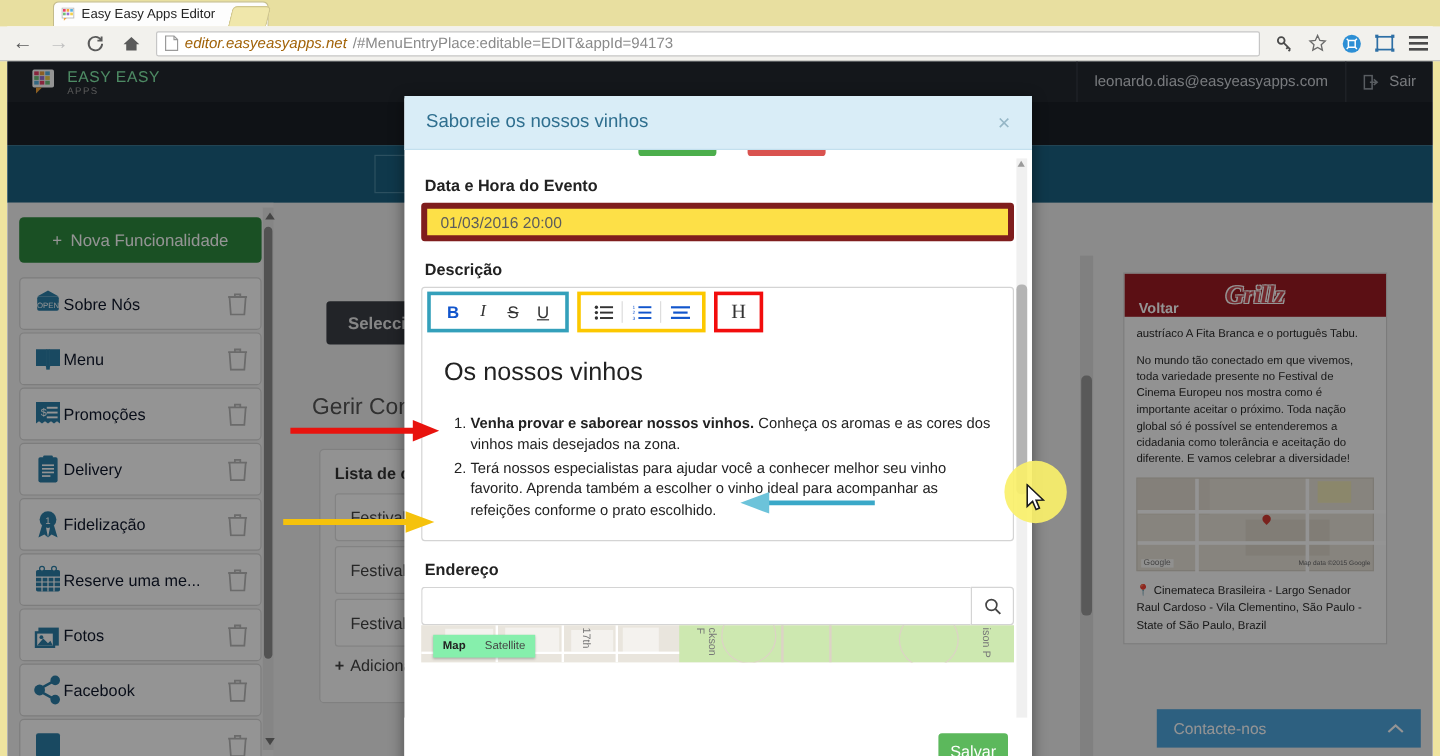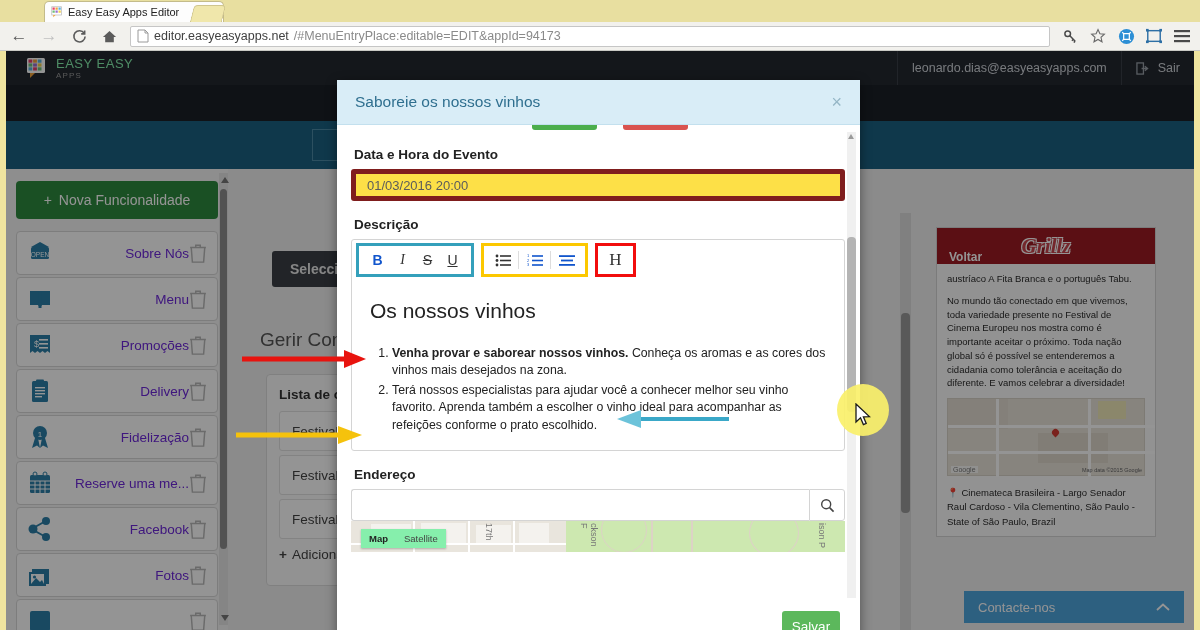--- a/index.html
+++ b/index.html
@@ -43,21 +43,21 @@
     width: 26px; height: 24px; display: flex; align-items: center; justify-content: center;
     color: #5b5b5b; font-size: 17px; cursor: pointer;
   }
   .nav-btn.disabled { color: #c0c0c0; }
   .urlbar {
     flex: 1; height: 21px; background: #fff; border: 1px solid #c6c6c6; border-radius: 2px;
     display: flex; align-items: center; padding: 0 6px; gap: 5px; margin: 0 4px;
     font-size: 12.5px; overflow: hidden; white-space: nowrap;
   }
   .url-doc-icon { flex: none; }
-  .url-host { color: #404040; }
+  .url-host { color: #a16207; font-style: italic; }
   .url-path { color: #8a8a8a; }
   .tb-icon {
     width: 24px; height: 22px; display: flex; align-items: center; justify-content: center;
     cursor: pointer; color: #5a5a5a;
   }
 
   
   .page {
     position: absolute; left: 6px; top: 51px; width: 1188px; height: 579px;
     background: #f1f1f1; overflow: hidden;
@@ -103,21 +103,21 @@
   .btn-new {
     width: 202px; height: 38px; background: #2d8a3e; color: #fff; border-radius: 4px;
     display: flex; align-items: center; justify-content: center; gap: 7px;
     font-size: 14px; cursor: pointer; margin-bottom: 12px;
   }
   .feat {
     width: 202px; height: 44px; background: #fff; border: 1px solid #d8d8d8; border-radius: 4px;
     display: flex; align-items: center; margin-bottom: 2px; padding: 0 10px; cursor: pointer;
   }
   .feat-icon { width: 26px; height: 26px; flex: none; }
-  .feat-label { flex: 1; text-align: right; font-size: 13.5px; color: #6d28d9; white-space: nowrap; overflow: hidden; }
+  .feat-label { flex: 1; text-align: left; font-size: 13.5px; color: #0f172a; white-space: nowrap; overflow: hidden; }
   .feat-trash { width: 18px; flex: none; color: #b8b8b8; }
   .sb-scroll { position: absolute; left: 213px; top: 4px; width: 9px; height: 452px; background: #e6e6e6; }
   .sb-thumb { position: absolute; left: 1px; top: 16px; width: 7px; height: 360px; background: #8e8e8e; border-radius: 4px; }
   .sb-arrow { position: absolute; left: 2px; width: 0; height: 0; border-left: 4px solid transparent; border-right: 4px solid transparent; }
   .sb-arrow.up { top: 4px; border-bottom: 6px solid #777; }
   .sb-arrow.dn { bottom: 4px; border-top: 6px solid #777; }
 
   
   .center { position: absolute; left: 240px; top: 0; width: 640px; height: 461px; }
   .sel-btn {
@@ -476,40 +476,40 @@
               </g>
           </svg>
           <span class="feat-label">Reserve uma me...</span>
           <svg class="feat-trash" viewBox="0 0 16 18">
               <path d="M2 4 h12 l-1 13 h-10 z M6 2 h4 v2 h-4 z M1 4 h14" fill="none" stroke="#b8b8b8" stroke-width="1.3"></path>
             </svg>
         </div>
 
         <div class="feat">
           <svg class="feat-icon" viewBox="0 0 26 26">
-            <circle cx="19" cy="5" r="4" fill="#2b7fa8"></circle>
-              <circle cx="6" cy="13" r="4.5" fill="#2b7fa8"></circle>
-              <circle cx="19" cy="21" r="4" fill="#2b7fa8"></circle>
-            <path d="M8 11 L17 6 M8 15 L17 20" stroke="#2b7fa8" stroke-width="2"></path>
-          </svg>
-          <span class="feat-label">Facebook</span>
-          <svg class="feat-trash" viewBox="0 0 16 18">
-              <path d="M2 4 h12 l-1 13 h-10 z M6 2 h4 v2 h-4 z M1 4 h14" fill="none" stroke="#b8b8b8" stroke-width="1.3"></path>
-            </svg>
-        </div>
-
-        <div class="feat">
-          <svg class="feat-icon" viewBox="0 0 26 26">
             <rect x="5" y="7" width="17" height="15" fill="#2b7fa8"></rect>
               <rect x="2" y="10" width="17" height="14" fill="#2b7fa8"></rect>
             <rect x="4" y="12" width="13" height="10" fill="#fff"></rect>
               <circle cx="7.5" cy="15" r="1.6" fill="#2b7fa8"></circle>
               <path d="M4 22 L9 16 L13 20 L15 18 L17 22 Z" fill="#2b7fa8"></path>
           </svg>
           <span class="feat-label">Fotos</span>
+          <svg class="feat-trash" viewBox="0 0 16 18">
+              <path d="M2 4 h12 l-1 13 h-10 z M6 2 h4 v2 h-4 z M1 4 h14" fill="none" stroke="#b8b8b8" stroke-width="1.3"></path>
+            </svg>
+        </div>
+
+        <div class="feat">
+          <svg class="feat-icon" viewBox="0 0 26 26">
+            <circle cx="19" cy="5" r="4" fill="#2b7fa8"></circle>
+              <circle cx="6" cy="13" r="4.5" fill="#2b7fa8"></circle>
+              <circle cx="19" cy="21" r="4" fill="#2b7fa8"></circle>
+            <path d="M8 11 L17 6 M8 15 L17 20" stroke="#2b7fa8" stroke-width="2"></path>
+          </svg>
+          <span class="feat-label">Facebook</span>
           <svg class="feat-trash" viewBox="0 0 16 18">
               <path d="M2 4 h12 l-1 13 h-10 z M6 2 h4 v2 h-4 z M1 4 h14" fill="none" stroke="#b8b8b8" stroke-width="1.3"></path>
             </svg>
         </div>
 
         <div class="feat">
           <svg class="feat-icon" viewBox="0 0 26 26">
               <rect x="3" y="3" width="20" height="20" rx="2" fill="#2b7fa8"></rect>
             </svg>
           <span class="feat-label"></span>

